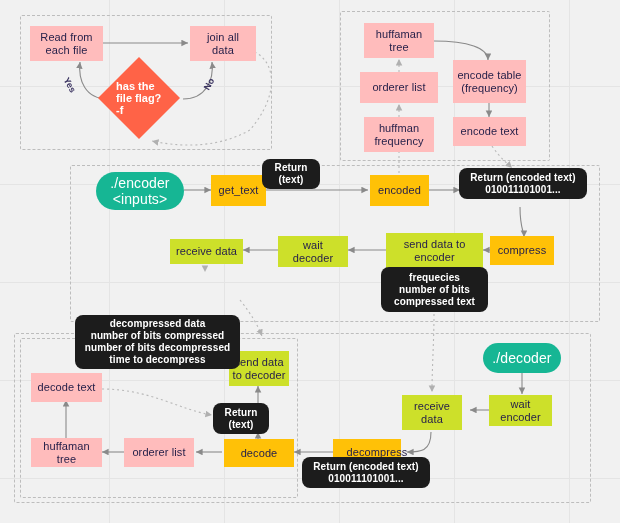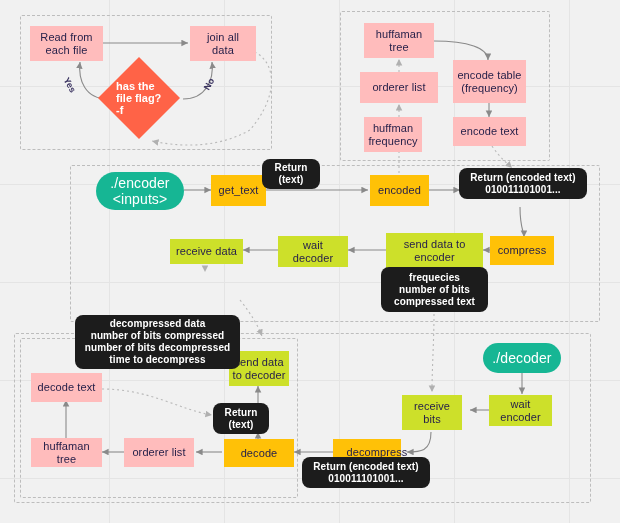--- a/index.html
+++ b/index.html
@@ -167,21 +167,21 @@
     <span style="white-space:pre;">has the
 file flag?
 -f</span>
   </div>
 
   <div class="node pink" style="left:364px;top:23px;width:70px;height:35px;white-space:pre;">huffaman
 tree</div>
 
   <div class="node pink" style="left:360px;top:72px;width:78px;height:31px;white-space:pre;">orderer list</div>
 
-  <div class="node pink" style="left:364px;top:117px;width:58px;height:35px;white-space:pre;">huffman
+  <div class="node pink" style="left:364px;top:117px;width:70px;height:35px;white-space:pre;">huffman
 frequency</div>
 
   <div class="node pink" style="left:453px;top:60px;width:73px;height:43px;white-space:pre;">encode table
 (frequency)</div>
 
   <div class="node pink" style="left:453px;top:117px;width:73px;height:29px;white-space:pre;">encode text</div>
 
   <div class="node teal" style="left:96px;top:172px;width:88px;height:38px;white-space:pre;">./encoder
 &lt;inputs&gt;</div>
 
@@ -198,21 +198,21 @@
 decoder</div>
 
   <div class="node lime" style="left:170px;top:239px;width:73px;height:25px;">receive data</div>
 
   <div class="node teal" style="left:483px;top:343px;width:78px;height:30px;">./decoder</div>
 
   <div class="node lime" style="left:489px;top:395px;width:63px;height:31px;white-space:pre;">wait
 encoder</div>
 
   <div class="node lime" style="left:402px;top:395px;width:60px;height:35px;white-space:pre;">receive
-bits</div>
+data</div>
 
   <div class="node yellow" style="left:333px;top:439px;width:68px;height:26px;padding-left:20px;">decompress</div>
 
   <div class="node yellow" style="left:224px;top:439px;width:70px;height:28px;">decode</div>
 
   <div class="node lime" style="left:229px;top:351px;width:60px;height:35px;white-space:pre;">send data
 to decoder</div>
 
   <div class="node pink" style="left:124px;top:438px;width:70px;height:29px;">orderer list</div>
 

